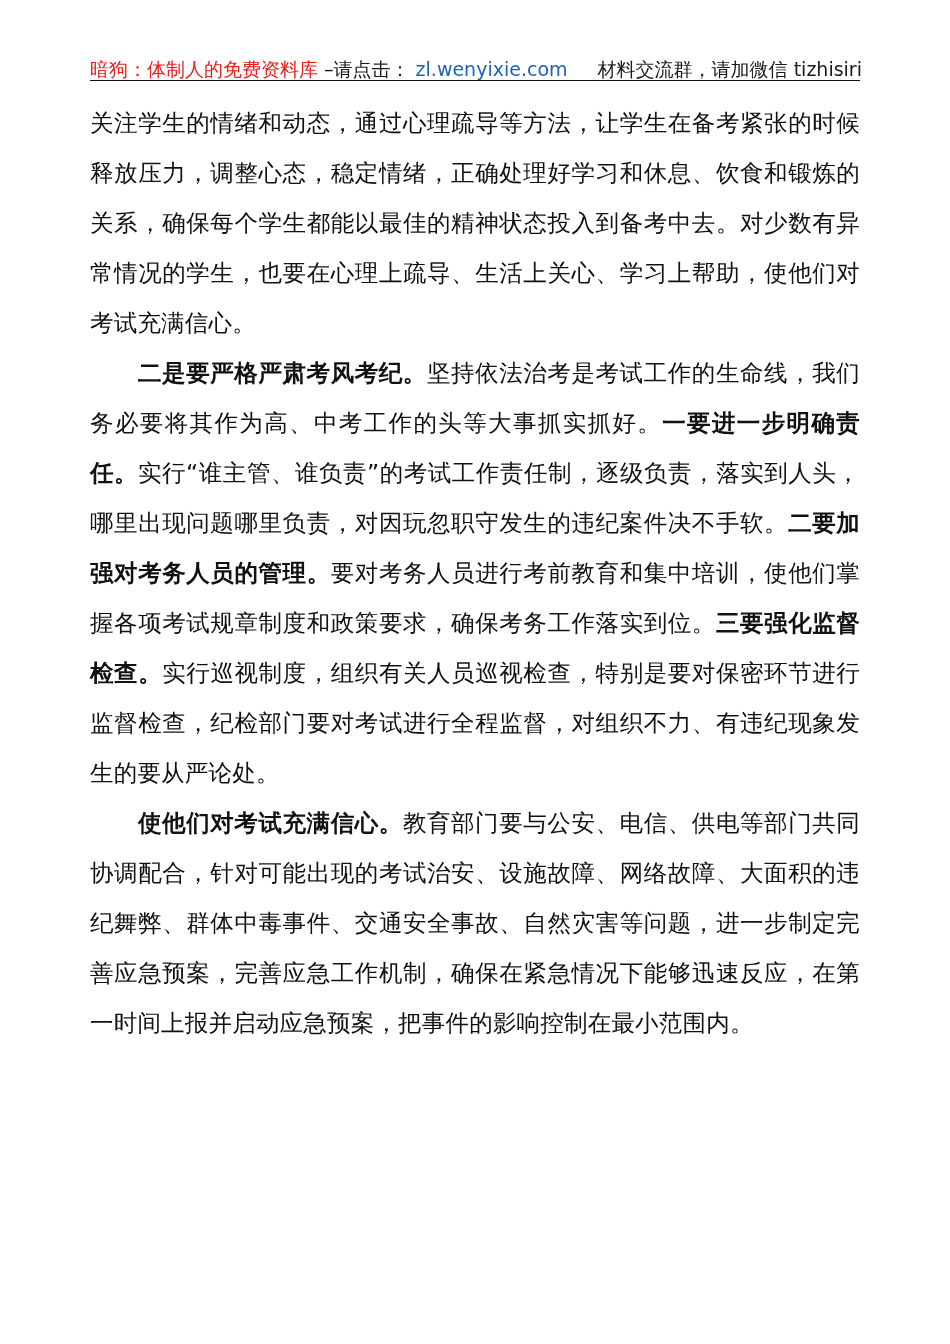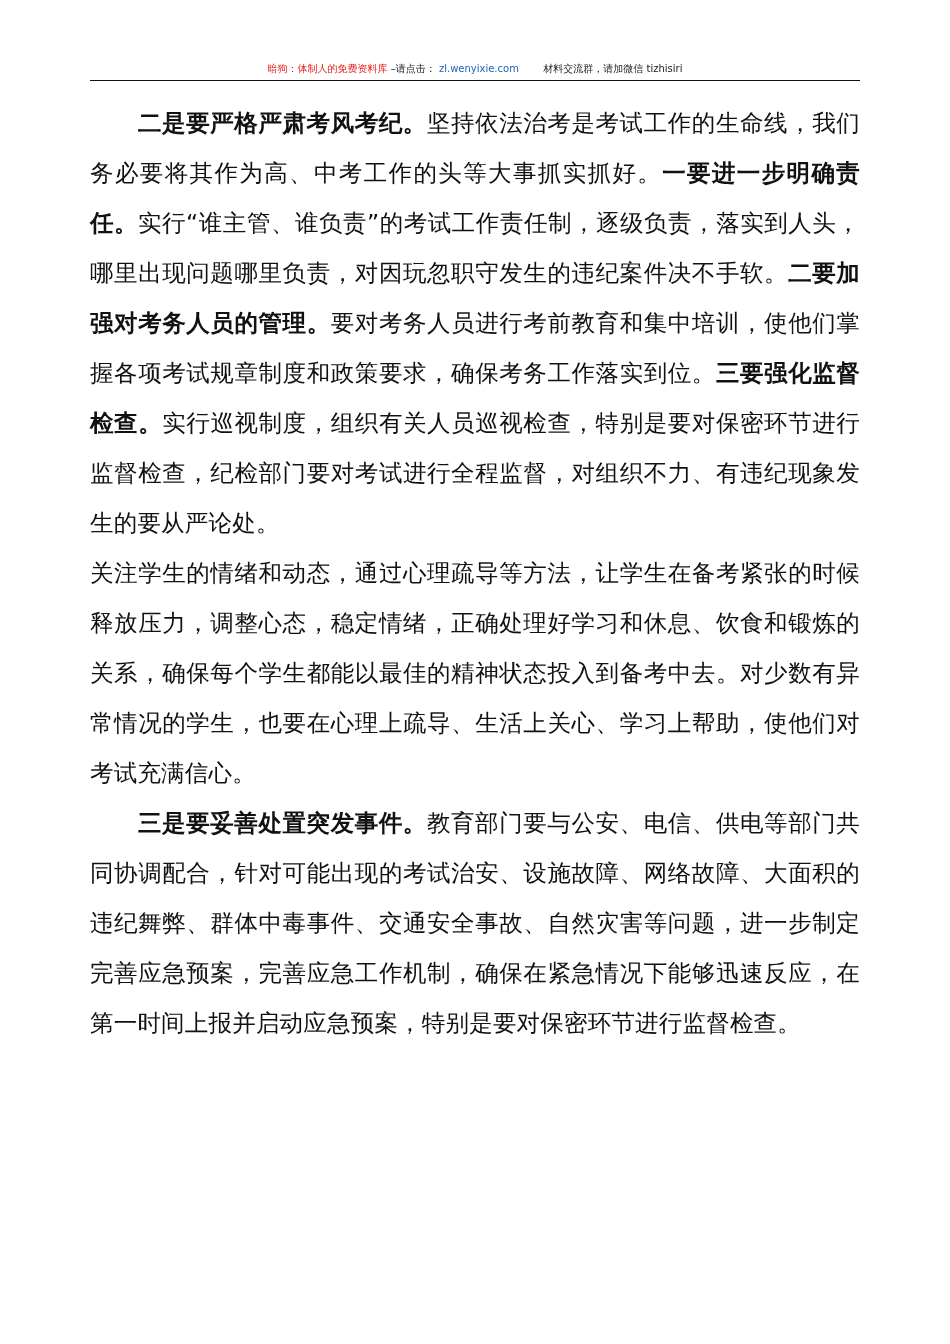--- a/index.html
+++ b/index.html
@@ -14,22 +14,22 @@
       overflow: hidden;
       font-family: "DejaVu Sans", "Liberation Sans", sans-serif;
       color: #111111;
     }
     .header {
       position: absolute;
       left: 90px;
       top: 58px;
       width: 770px;
       height: 22px;
-      text-align: center;
-      font-size: 10px;
+      text-align: left;
+      font-size: 19px;
       line-height: 22px;
       white-space: nowrap;
     }
     .header .red { color: #e8201c; }
     .header .dark { color: #1a1a1a; }
     .header .blue { color: #1f63b6; }
     .header .gap { display: inline-block; width: 18px; }
     .header-rule {
       position: absolute;
       left: 90px;
@@ -65,22 +65,22 @@
 <div class="header">
   <span class="red">暗狗：体制人的免费资料库</span>
   <span class="dark">–请点击：</span>
   <span class="blue">zl.wenyixie.com</span>
   <span class="gap"></span>
   <span class="dark">材料交流群，请加微信 tizhisiri</span>
 </div>
 <div class="header-rule"></div>
 
 <div class="content">
-  <p class="para indent">
-    <b>二是要严格严肃考风考纪。</b><span>坚持依法治考是考试工作的生命线，我们务必要将其作为高、中考工作的头等大事抓实抓好。</span><b>一要进一步明确责任。</b><span>实行“谁主管、谁负责”的考试工作责任制，逐级负责，落实到人头，哪里出现问题哪里负责，对因玩忽职守发生的违纪案件决不手软。</span><b>二要加强对考务人员的管理。</b><span>要对考务人员进行考前教育和集中培训，使他们掌握各项考试规章制度和政策要求，确保考务工作落实到位。</span><b>三要强化监督检查。</b><span>实行巡视制度，组织有关人员巡视检查，特别是要对保密环节进行监督检查，纪检部门要对考试进行全程监督，对组织不力、有违纪现象发生的要从严论处。</span>
-  </p>
   <p class="para">
     <span>关注学生的情绪和动态，通过心理疏导等方法，让学生在备考紧张的时候释放压力，调整心态，稳定情绪，正确处理好学习和休息、饮食和锻炼的关系，确保每个学生都能以最佳的精神状态投入到备考中去。对少数有异常情况的学生，也要在心理上疏导、生活上关心、学习上帮助，使他们对考试充满信心。</span>
   </p>
   <p class="para indent">
-    <b>三是要妥善处置突发事件。</b><span>教育部门要与公安、电信、供电等部门共同协调配合，针对可能出现的考试治安、设施故障、网络故障、大面积的违纪舞弊、群体中毒事件、交通安全事故、自然灾害等问题，进一步制定完善应急预案，完善应急工作机制，确保在紧急情况下能够迅速反应，在第一时间上报并启动应急预案，特别是要对保密环节进行监督检查。</span>
+    <b>二是要严格严肃考风考纪。</b><span>坚持依法治考是考试工作的生命线，我们务必要将其作为高、中考工作的头等大事抓实抓好。</span><b>一要进一步明确责任。</b><span>实行“谁主管、谁负责”的考试工作责任制，逐级负责，落实到人头，哪里出现问题哪里负责，对因玩忽职守发生的违纪案件决不手软。</span><b>二要加强对考务人员的管理。</b><span>要对考务人员进行考前教育和集中培训，使他们掌握各项考试规章制度和政策要求，确保考务工作落实到位。</span><b>三要强化监督检查。</b><span>实行巡视制度，组织有关人员巡视检查，特别是要对保密环节进行监督检查，纪检部门要对考试进行全程监督，对组织不力、有违纪现象发生的要从严论处。</span>
+  </p>
+  <p class="para indent">
+    <b>使他们对考试充满信心。</b><span>教育部门要与公安、电信、供电等部门共同协调配合，针对可能出现的考试治安、设施故障、网络故障、大面积的违纪舞弊、群体中毒事件、交通安全事故、自然灾害等问题，进一步制定完善应急预案，完善应急工作机制，确保在紧急情况下能够迅速反应，在第一时间上报并启动应急预案，把事件的影响控制在最小范围内。</span>
   </p>
 </div>
 
 </body></html>

